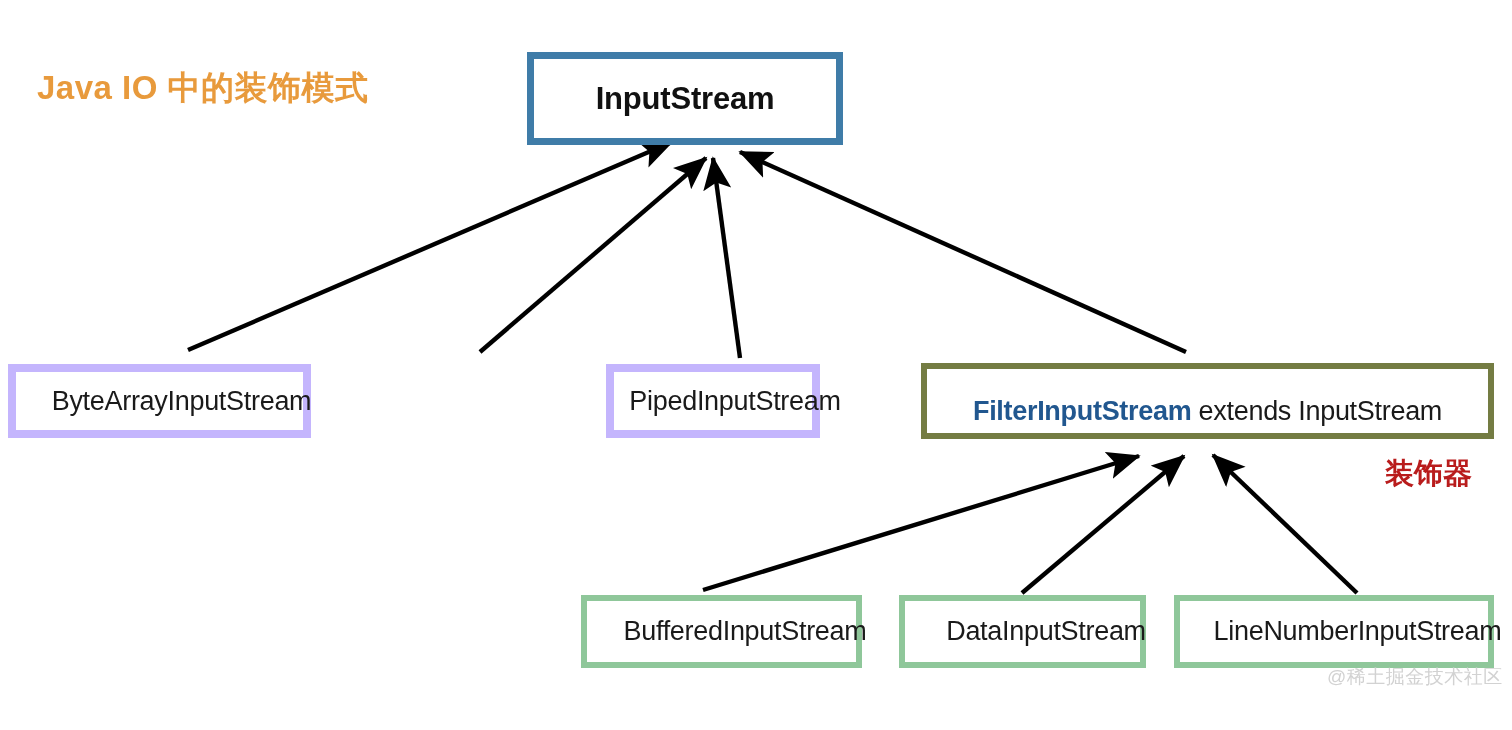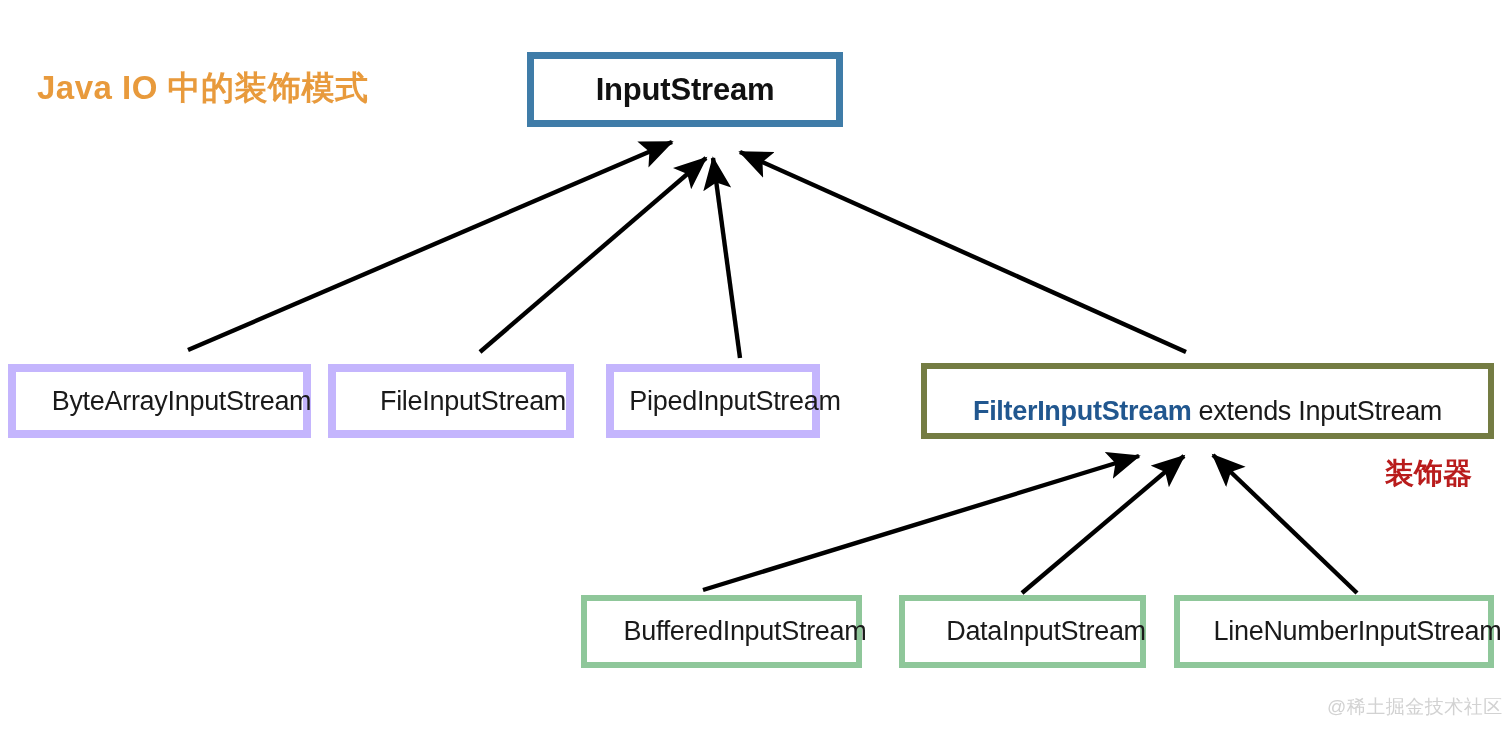--- a/index.html
+++ b/index.html
@@ -144,31 +144,28 @@
 
     <line x1="1186" y1="352" x2="740" y2="152" stroke="#000000" stroke-width="4.4" marker-end="url(#ah)"></line>
 
     <line x1="703" y1="590" x2="1139" y2="456" stroke="#000000" stroke-width="4.4" marker-end="url(#ah)"></line>
 
     <line x1="1022" y1="593" x2="1184" y2="456" stroke="#000000" stroke-width="4.4" marker-end="url(#ah)"></line>
 
     <line x1="1357" y1="593" x2="1213" y2="455" stroke="#000000" stroke-width="4.4" marker-end="url(#ah)"></line>
   </svg>
 
-  <div class="node root" style="left:527px; top:52px; width:316px; height:75px;">
+  <div class="node root" style="left:527px; top:52px; width:316px; height:93px;">
     <span class="node-label">InputStream</span>
   </div>
 
   <div class="node plain" style="left:8px; top:364px; width:303px; height:74px;">
     <span class="node-label">ByteArrayInputStream</span>
   </div>
 
-  <div class="node plain" style="left:328px; top:364px; width:246px; height:74px;">
-    <span class="node-label">FileInputStream</span>
-  </div>
 
   <div class="node plain" style="left:606px; top:364px; width:214px; height:74px;">
     <span class="node-label">PipedInputStream</span>
   </div>
 
   <div class="node decorator" style="left:921px; top:363px; width:573px; height:76px;">
     <span class="node-label"><span class="hl">FilterInputStream</span><span> extends InputStream</span></span>
   </div>
 
   <div class="node concrete" style="left:581px; top:595px; width:281px; height:73px;">
@@ -178,15 +175,15 @@
   <div class="node concrete" style="left:899px; top:595px; width:247px; height:73px;">
     <span class="node-label">DataInputStream</span>
   </div>
 
   <div class="node concrete" style="left:1174px; top:595px; width:320px; height:73px;">
     <span class="node-label">LineNumberInputStream</span>
   </div>
 
   <div class="annotation" style="left:1385px; top:454px;">装饰器</div>
 
-  <div class="watermark" style="left:1327px; top:694px;">@稀土掘金技术社区</div>
+  <div class="watermark" style="left:1327px; top:664px;">@稀土掘金技术社区</div>
 
 </div>
 
 </body></html>

